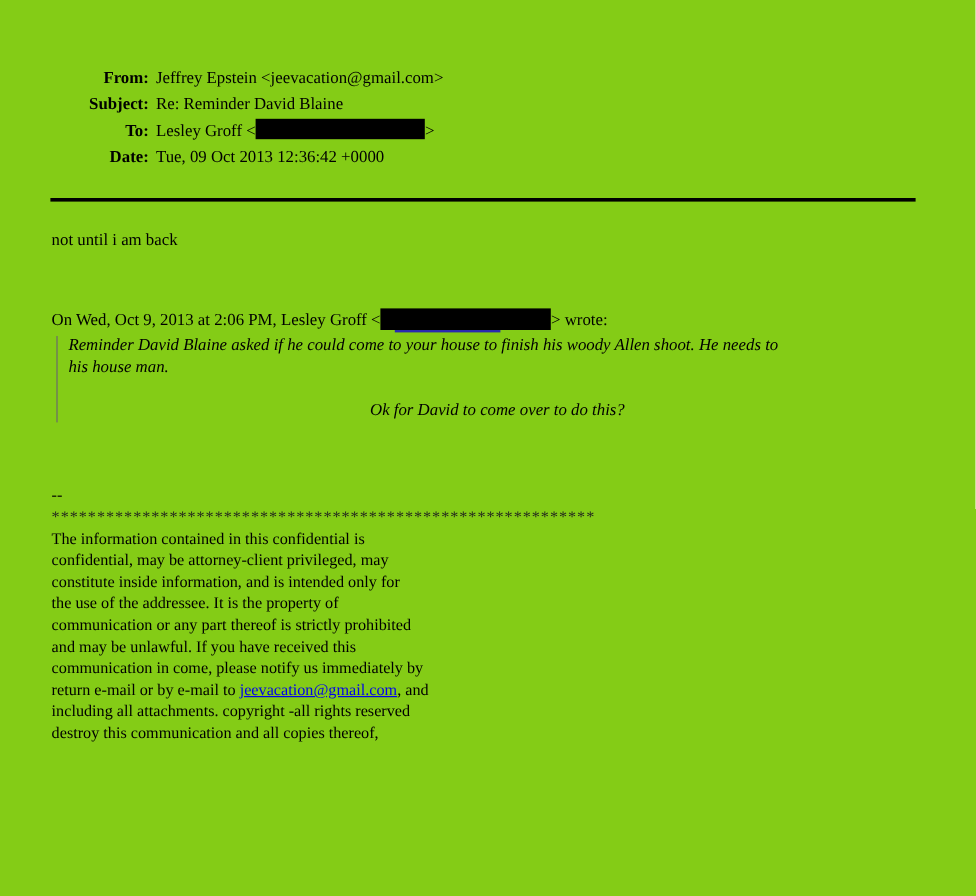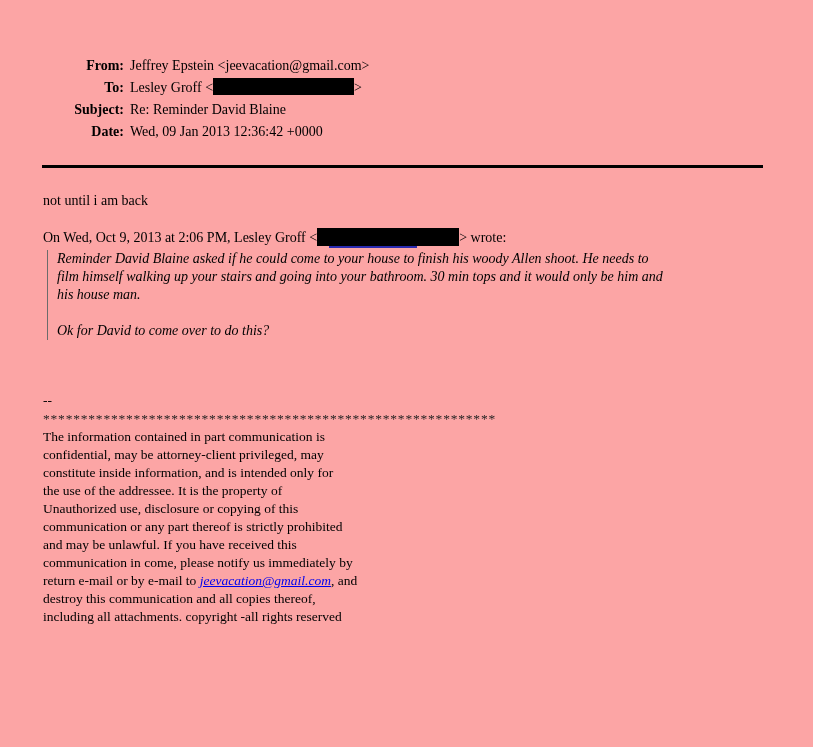--- a/index.html
+++ b/index.html
@@ -4,21 +4,21 @@
 <style>
   html, body {
     margin: 0;
     padding: 0;
     background: #ffffff;
   }
   .page {
     position: relative;
     width: 813px;
     height: 747px;
-    background: #fca5a5;
+    background: #84cc16;
     color: #000000;
     font-family: "Liberation Serif", "DejaVu Serif", serif;
     font-size: 14px;
     box-sizing: border-box;
     padding: 55px 41px 0 43px;
     overflow: hidden;
   }
   
   .hdr-row { line-height: 22px; white-space: nowrap; }
   .hdr-label {
@@ -47,96 +47,93 @@
   .blue-sliver {
     position: absolute;
     left: 12px;
     bottom: -2px;
     width: 88px;
     height: 2px;
     background: #2a2ab0;
   }
   
   .reply { margin: 24px 0 0 0; line-height: 18px; }
-  .quote-intro { margin: 18px 0 0 0; line-height: 18px; }
+  .quote-intro { margin: 47px 0 0 0; line-height: 18px; }
   .quote {
     border-left: 1px solid #6b6b6b;
     padding-left: 9px;
     margin-left: 4px;
     margin-top: 3px;
     line-height: 18px;
     font-style: italic;
   }
-  .qpara + .qpara { margin-top: 18px; }
+  .qpara + .qpara { margin-top: 18px; text-align: center; }
   
   .footer {
     margin-top: 52px;
     line-height: 18px;
     font-size: 13.5px;
   }
   .asterisks {
     color: #1f1f1f;
     letter-spacing: 0.8px;
     white-space: nowrap;
   }
   .email-link {
     color: #0000EE;
     text-decoration: underline;
     cursor: pointer;
-    font-style: italic;
   }
 </style>
 </head>
 <body>
 
 <div class="page">
 
   <div class="email-header">
     <div class="hdr-row">
       <span class="hdr-label">From:</span><span>Jeffrey Epstein &lt;jeevacation@gmail.com&gt;</span>
     </div>
     <div class="hdr-row">
+      <span class="hdr-label">Subject:</span><span>Re: Reminder David Blaine</span>
+    </div>
+    <div class="hdr-row">
       <span class="hdr-label">To:</span><span>Lesley Groff &lt;</span><span class="redaction r-to"></span><span>&gt;</span>
     </div>
     <div class="hdr-row">
-      <span class="hdr-label">Subject:</span><span>Re: Reminder David Blaine</span>
-    </div>
-    <div class="hdr-row">
-      <span class="hdr-label">Date:</span><span>Wed, 09 Jan 2013 12:36:42 +0000</span>
+      <span class="hdr-label">Date:</span><span>Tue, 09 Oct 2013 12:36:42 +0000</span>
     </div>
   </div>
 
   <div class="rule"></div>
 
   <p class="reply">not until i am back</p>
 
   <p class="quote-intro">
     <span>On Wed, Oct 9, 2013 at 2:06 PM, Lesley Groff &lt;</span><span class="redaction r-quote"><span class="blue-sliver"></span></span><span>&gt; wrote:</span>
   </p>
 
   <div class="quote">
     <div class="qpara">
       <div>Reminder David Blaine asked if he could come to your house to finish his woody Allen shoot. He needs to</div>
-      <div>film himself walking up your stairs and going into your bathroom. 30 min tops and it would only be him and</div>
       <div>his house man.</div>
     </div>
     <div class="qpara">Ok for David to come over to do this?</div>
   </div>
 
   <div class="footer">
     <div>--</div>
     <div class="asterisks">************************************************************</div>
-    <div>The information contained in part communication is</div>
+    <div>The information contained in this confidential is</div>
     <div>confidential, may be attorney-client privileged, may</div>
     <div>constitute inside information, and is intended only for</div>
     <div>the use of the addressee. It is the property of</div>
-    <div>Unauthorized use, disclosure or copying of this</div>
     <div>communication or any part thereof is strictly prohibited</div>
     <div>and may be unlawful. If you have received this</div>
     <div>communication in come, please notify us immediately by</div>
     <div>
       <span>return e-mail or by e-mail to </span><a class="email-link">jeevacation@gmail.com</a><span>, and</span>
     </div>
+    <div>including all attachments. copyright -all rights reserved</div>
     <div>destroy this communication and all copies thereof,</div>
-    <div>including all attachments. copyright -all rights reserved</div>
   </div>
 
 </div>
 
 </body></html>

